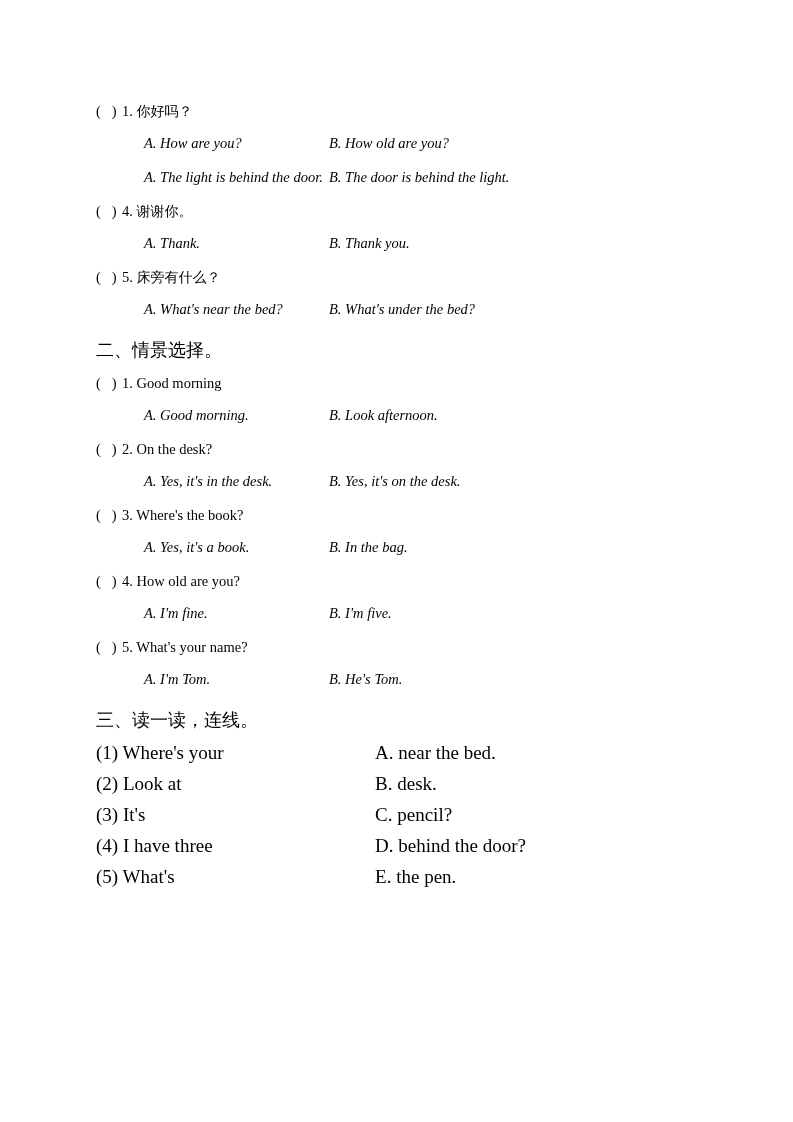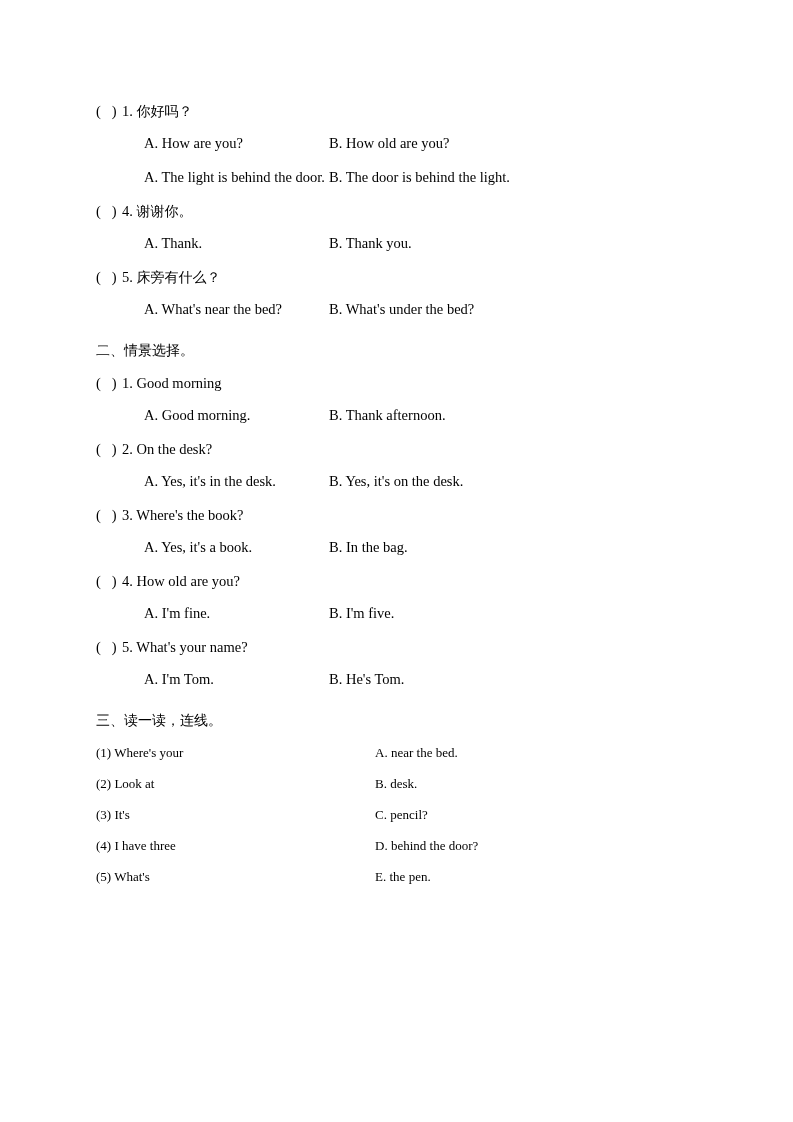--- a/index.html
+++ b/index.html
@@ -30,43 +30,44 @@
   }
   .paren {
     display: inline-block;
     width: 26px;
     letter-spacing: 0px;
   }
   .opt-row {
     display: flex;
     line-height: 32px;
     font-size: 14.5px;
+    font-style: italic;
   }
   .opt-a {
     width: 233px;
     padding-left: 48px;
     box-sizing: border-box;
   }
   .opt-b {
     width: 300px;
   }
   .section-title {
     font-family: Liberation Sans, sans-serif;
-    font-size: 14px;
+    font-size: 18px;
     line-height: 34px;
     margin-top: 8px;
   }
   .cn {
     font-family: "DejaVu Sans", sans-serif;
     font-size: 14px;
   }
   .match-row {
     display: flex;
     line-height: 31px;
-    font-size: 13px;
+    font-size: 19px;
     align-items: center;
   }
   .match-left {
     width: 281px;
   }
   .match-right {
     width: 300px;
   }
 </style>
 </head>
@@ -110,21 +111,21 @@
 
   </div>
 
   <div>
     <div class="section-title">二、情景选择。</div>
 
     <div class="q-block">
       <div class="q-line"><span class="paren">(   )</span><span>1.</span> <span>Good morning</span></div>
       <div class="opt-row">
         <div class="opt-a">A. Good morning.</div>
-        <div class="opt-b">B. Thank afternoon.</div>
+        <div class="opt-b">B. Look afternoon.</div>
       </div>
     </div>
 
     <div class="q-block">
       <div class="q-line"><span class="paren">(   )</span><span>2.</span> <span>On the desk?</span></div>
       <div class="opt-row">
         <div class="opt-a">A. Yes, it's in the desk.</div>
         <div class="opt-b">B. Yes, it's on the desk.</div>
       </div>
     </div>

